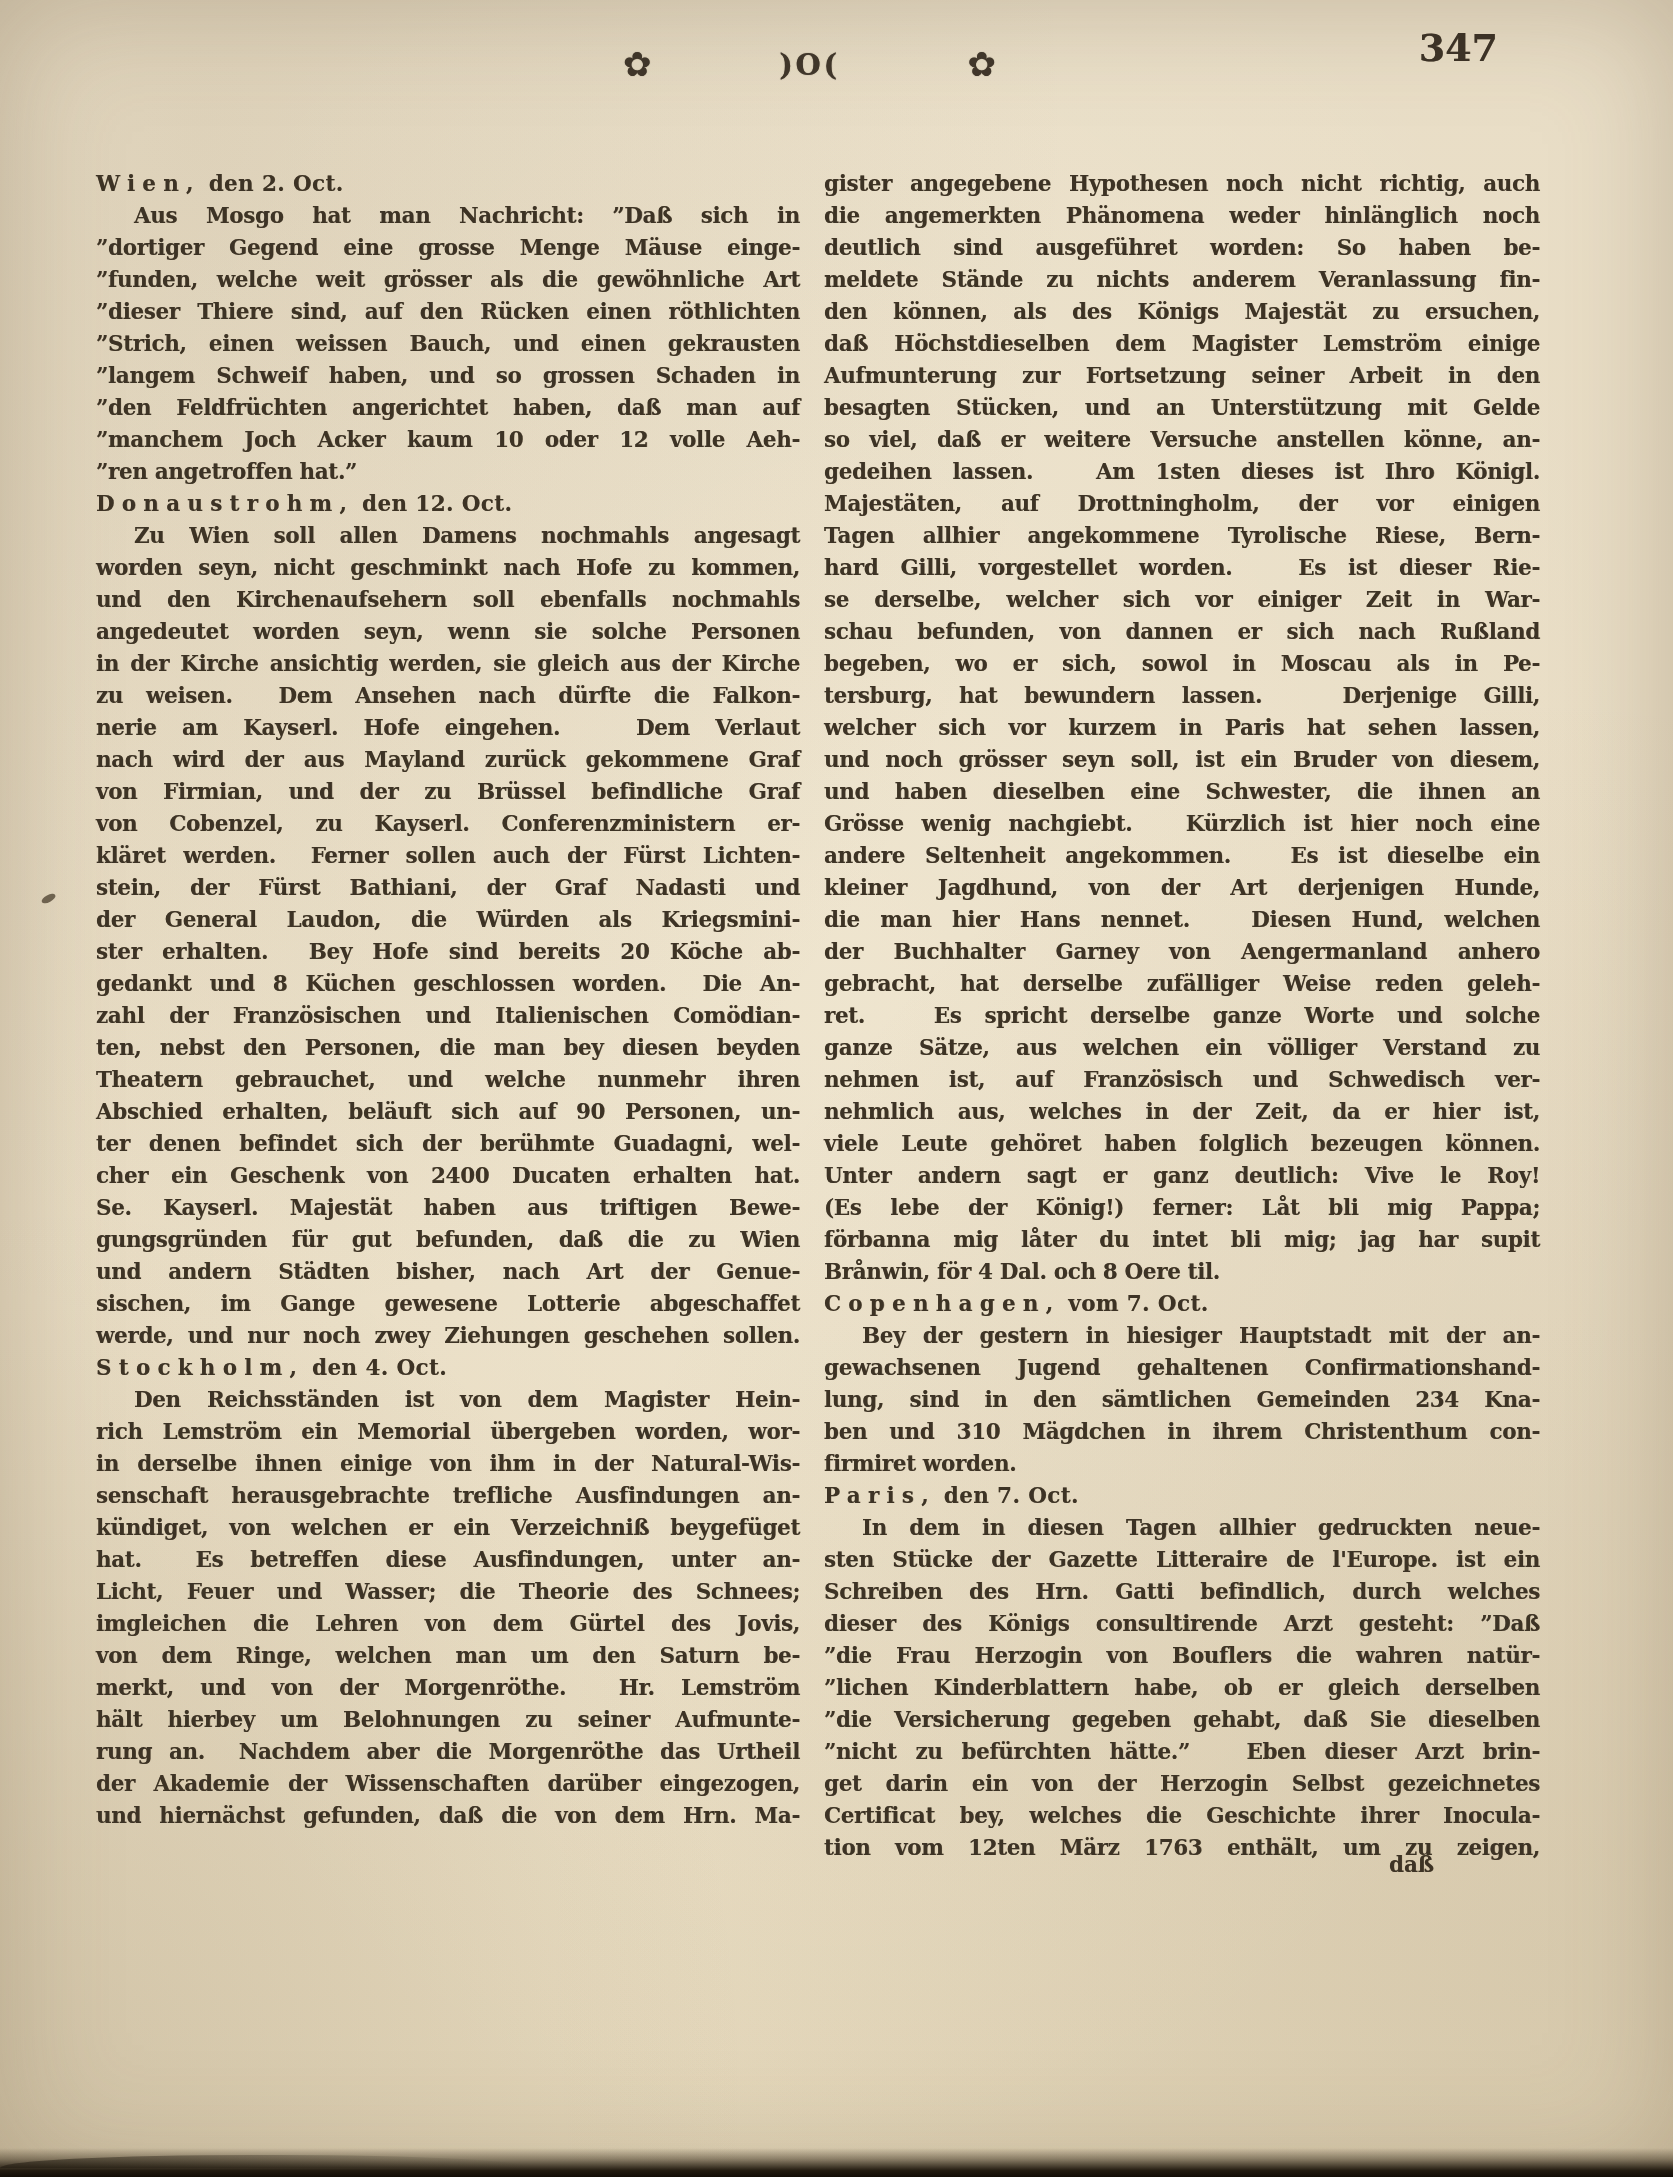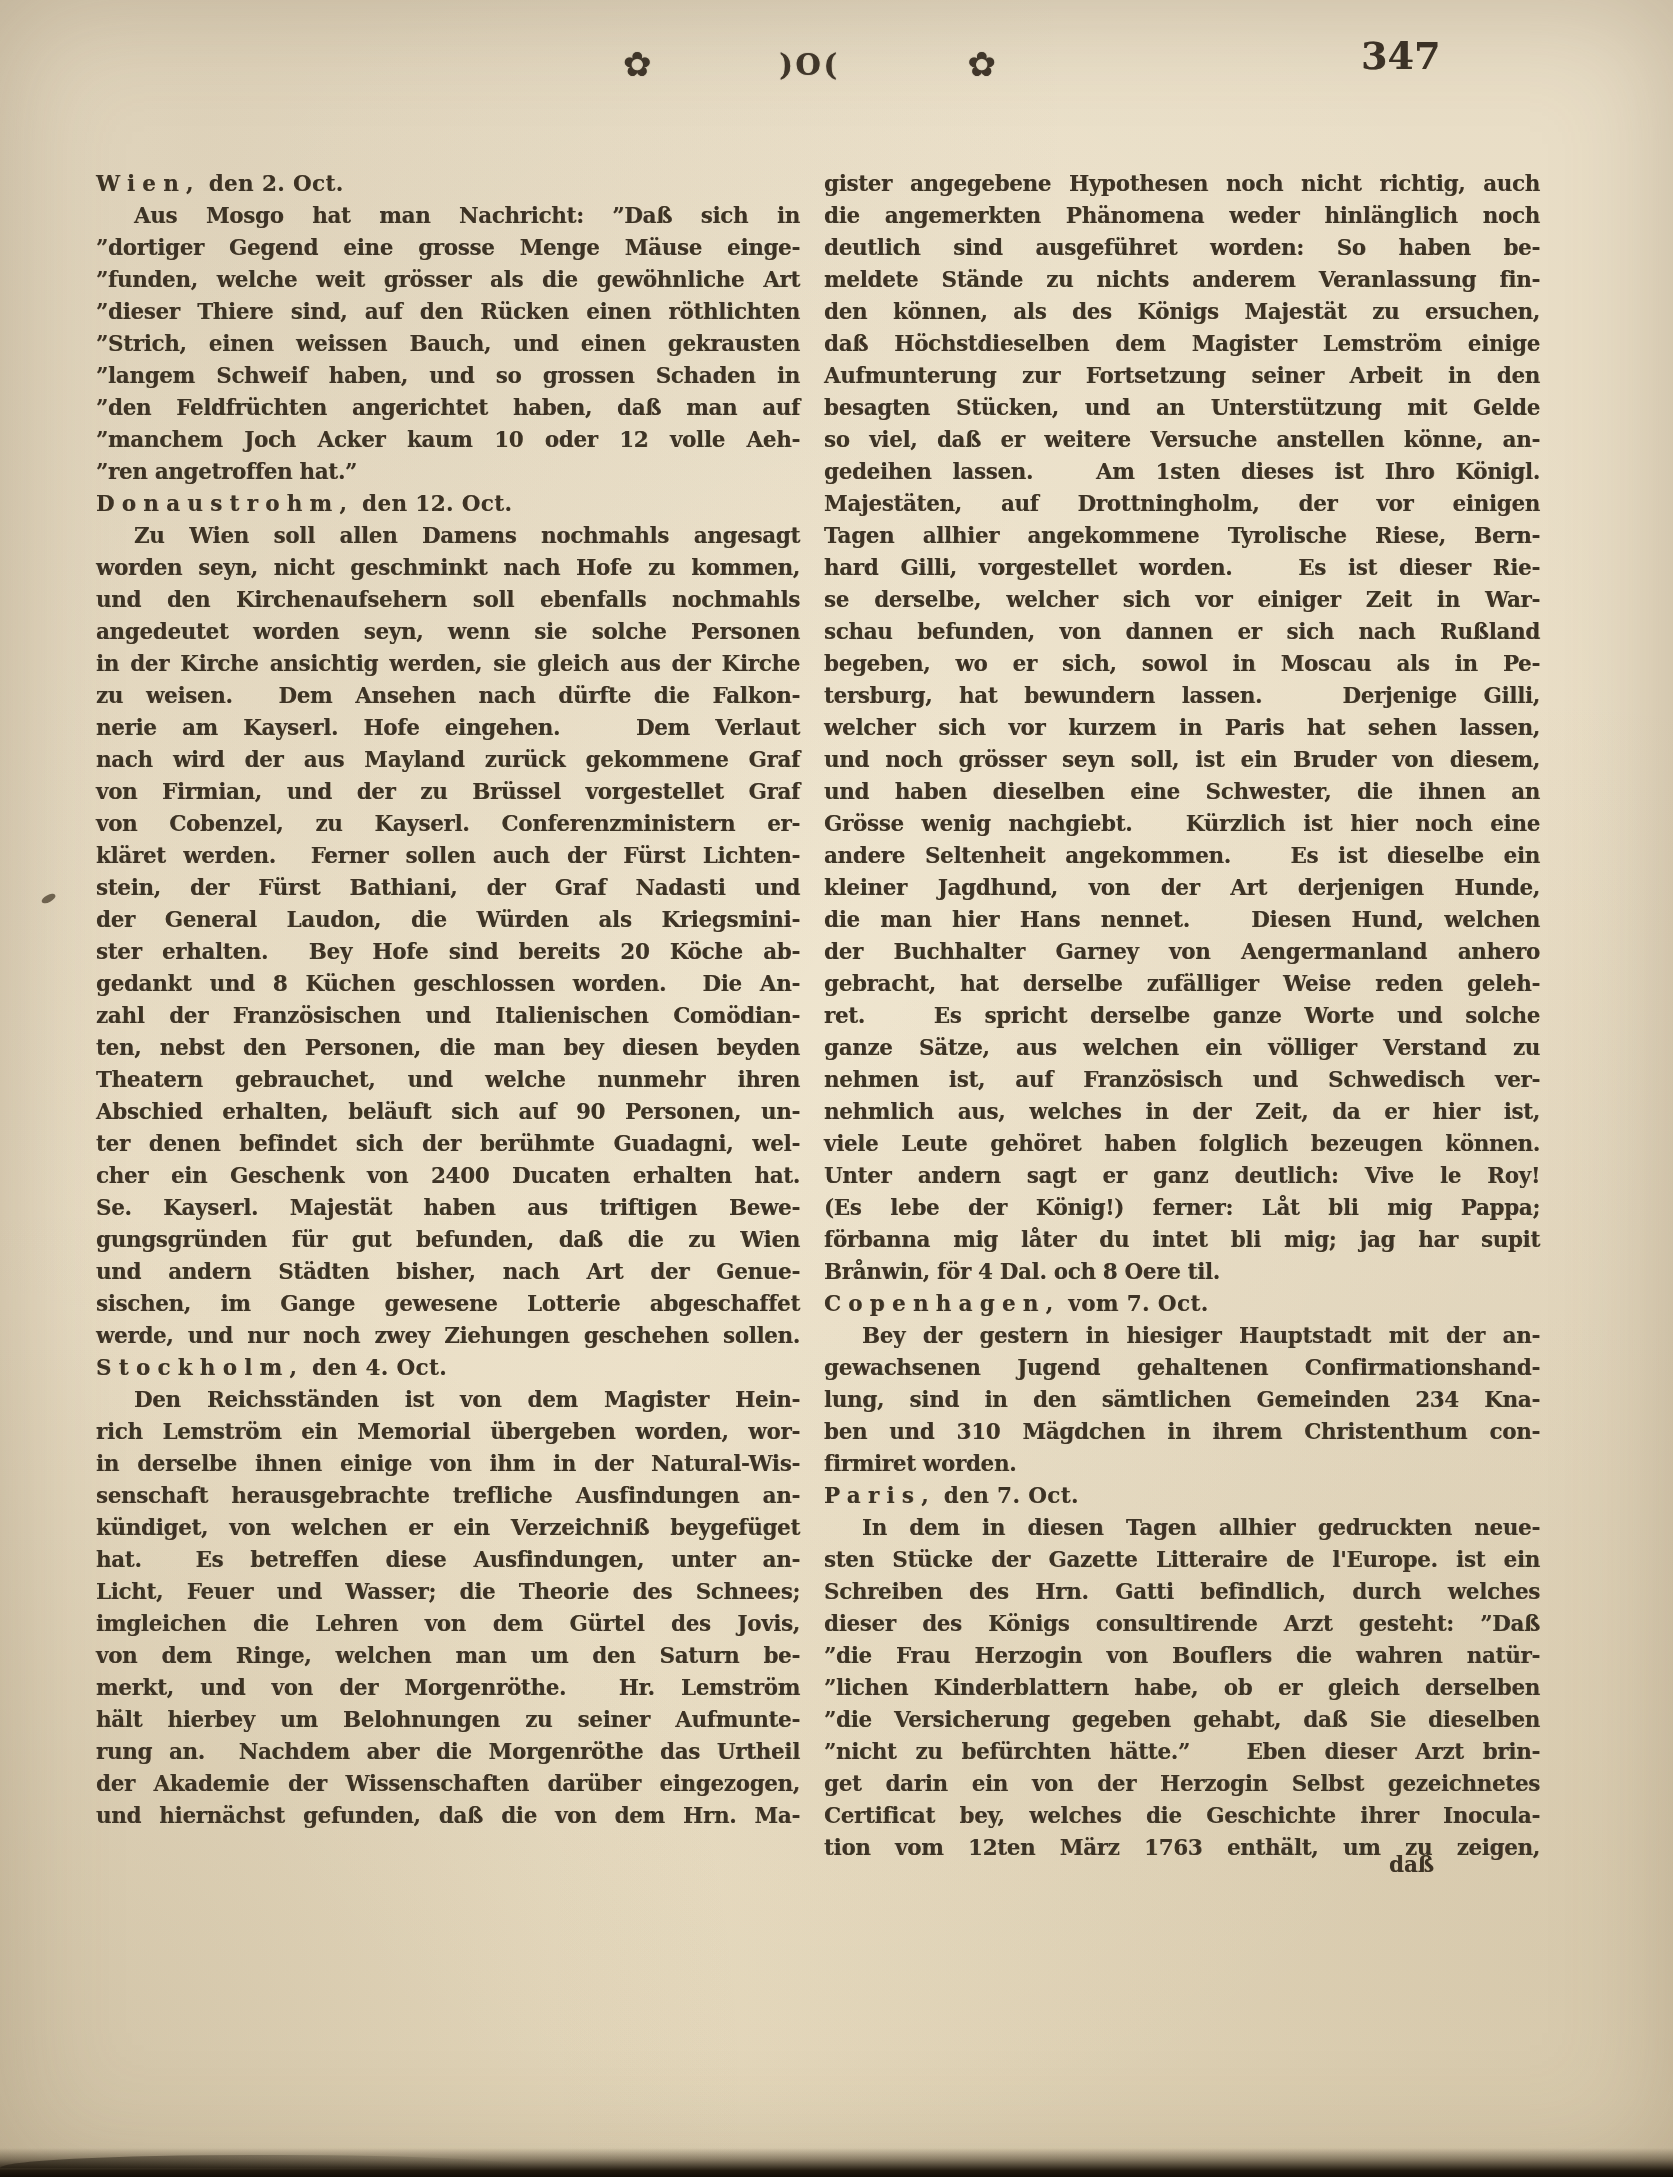--- a/index.html
+++ b/index.html
@@ -20,21 +20,21 @@
   .ornament-row{
     position:absolute; top:38px; left:623px; width:373px; height:51px;
     display:flex; justify-content:space-between; align-items:center;
     color:#40362a;
   }
   .fleuron{ font-family:"DejaVu Sans","Liberation Sans",sans-serif; font-size:34px; line-height:1;
     text-shadow:0 0 0.9px rgba(64,54,42,0.7); }
   .section-mark{ font-size:29px; font-weight:bold; letter-spacing:2.6px; transform:scaleY(1.05);
     text-shadow:0 0 0.9px rgba(64,54,42,0.7); }
   .page-number{
-    position:absolute; top:33px; left:1361px; width:137px; text-align:left;
+    position:absolute; top:25px; left:1361px; width:137px; text-align:right;
     font-size:38px; font-weight:bold; color:#3c3226;
     text-shadow:0.3px 0.3px 0.5px rgba(60,46,26,0.55);
   }
   .col{
     position:absolute; top:168px; width:704px;
     font-size:21.4px; line-height:32px; font-weight:bold;
     color:#3d3325; letter-spacing:-0.3px;
     text-shadow:0.3px 0.3px 0.5px rgba(62,47,27,0.5);
   }
   #col-left{ left:96px; }
@@ -94,21 +94,21 @@
         <div class="article-section">
           <div class="heading"><span class="place">Donaustrohm,</span><span class="date"> den 12. Oct.</span></div>
           <div class="line j indent">Zu Wien soll allen Damens nochmahls angesagt</div>
           <div class="line j">worden seyn, nicht geschminkt nach Hofe zu kommen,</div>
           <div class="line j">und den Kirchenaufsehern soll ebenfalls nochmahls</div>
           <div class="line j">angedeutet worden seyn, wenn sie solche Personen</div>
           <div class="line j">in der Kirche ansichtig werden, sie gleich aus der Kirche</div>
           <div class="line j">zu weisen.  Dem Ansehen nach dürfte die Falkon-</div>
           <div class="line j">nerie am Kayserl. Hofe eingehen.   Dem Verlaut</div>
           <div class="line j">nach wird der aus Mayland zurück gekommene Graf</div>
-          <div class="line j">von Firmian, und der zu Brüssel vorgestellet Graf</div>
+          <div class="line j">von Firmian, und der zu Brüssel befindliche Graf</div>
           <div class="line j">von Cobenzel, zu Kayserl. Conferenzministern er-</div>
           <div class="line j">kläret werden.  Ferner sollen auch der Fürst Lichten-</div>
           <div class="line j">stein, der Fürst Bathiani, der Graf Nadasti und</div>
           <div class="line j">der General Laudon, die Würden als Kriegsmini-</div>
           <div class="line j">ster erhalten.  Bey Hofe sind bereits 20 Köche ab-</div>
           <div class="line j">gedankt und 8 Küchen geschlossen worden.  Die An-</div>
           <div class="line j">zahl der Französischen und Italienischen Comödian-</div>
           <div class="line j">ten, nebst den Personen, die man bey diesen beyden</div>
           <div class="line j">Theatern gebrauchet, und welche nunmehr ihren</div>
           <div class="line j">Abschied erhalten, beläuft sich auf 90 Personen, un-</div>

